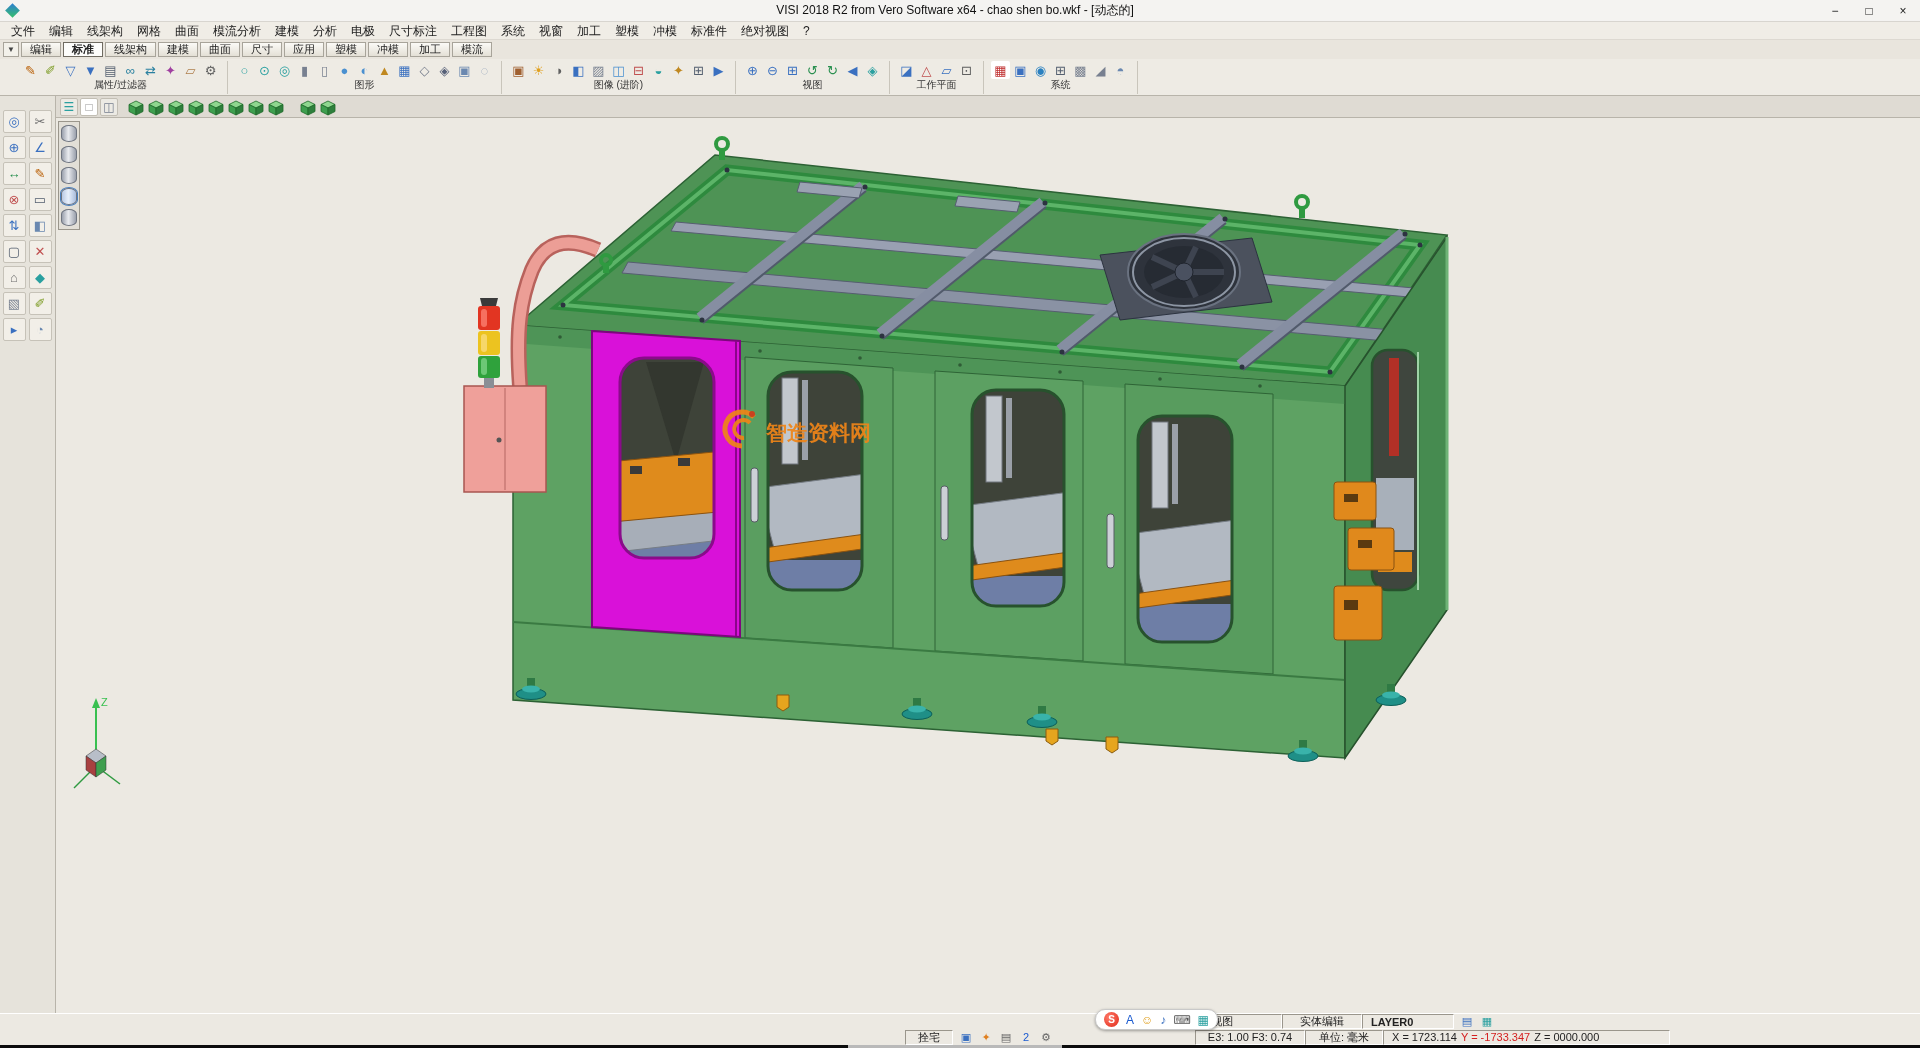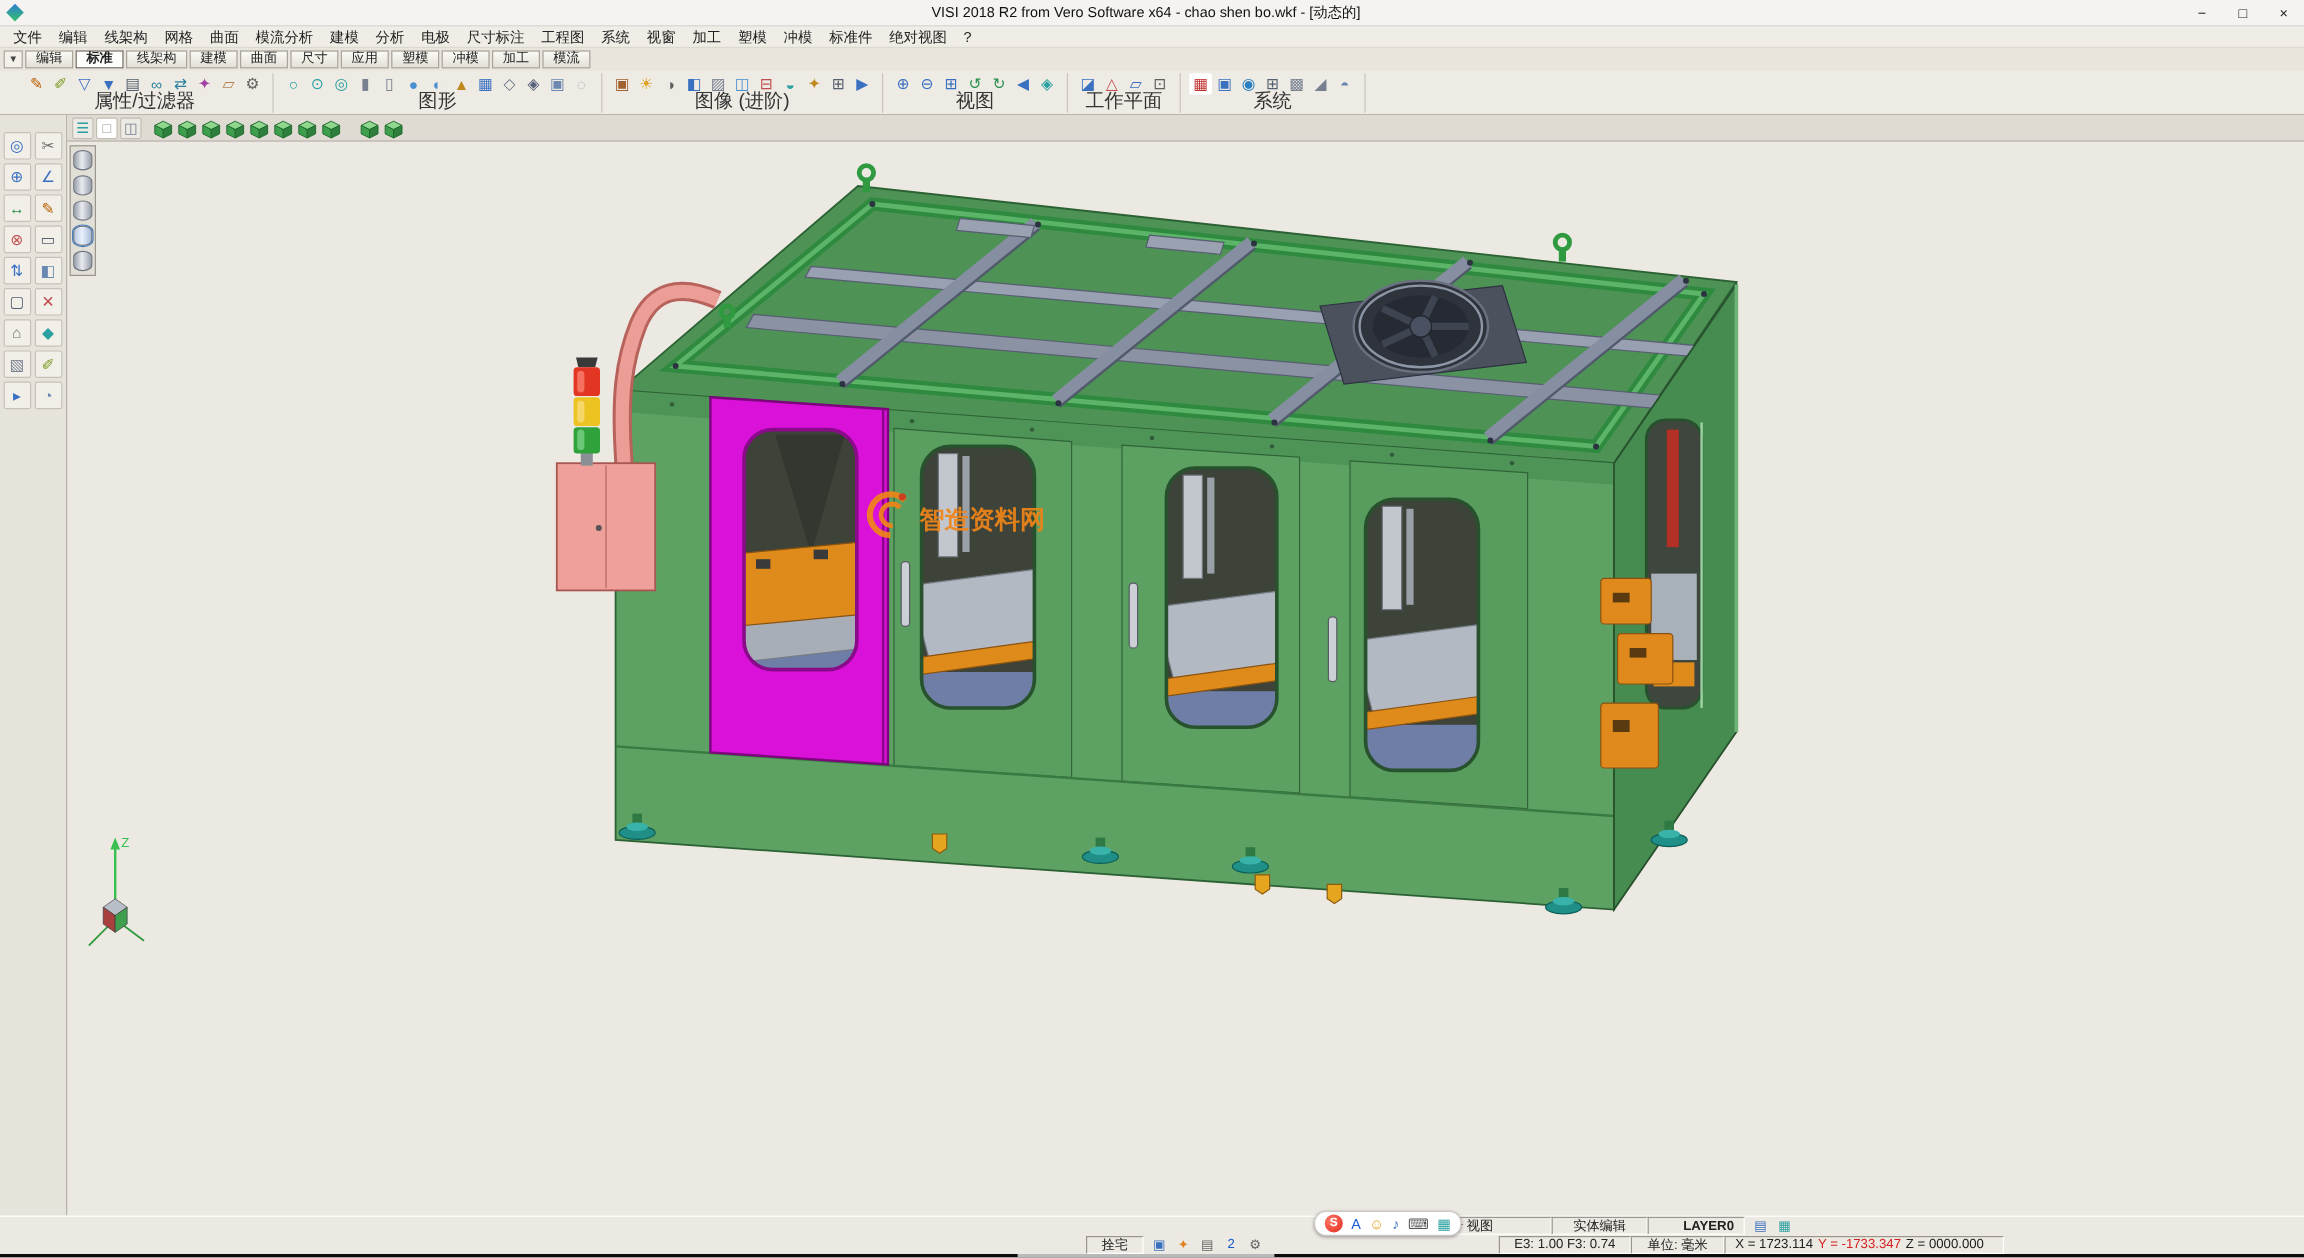--- a/index.html
+++ b/index.html
@@ -31,21 +31,21 @@
   .tab.active{ background:#fdfdfb; border-color:#6f6b61; font-weight:bold; }
 
   
   .toolbar{ height:37px; background:#eeebe4; border-bottom:1px solid #b8b4aa;
     display:flex; align-items:flex-start; padding:2px 2px 0 14px; }
   .tb-group{ display:flex; flex-direction:column; align-items:center;
     padding:0 7px; border-right:1px solid #c9c5bb; height:33px; }
   .tb-icons{ display:flex; gap:1px; }
   .tb-icon{ width:19px; height:18px; display:flex; align-items:center; justify-content:center;
     font-size:13px; border-radius:2px; cursor:default; }
-  .tb-label{ font-size:16px; color:#333; margin-top:0; line-height:12px; white-space:nowrap; }
+  .tb-label{ font-size:10px; color:#333; margin-top:0; line-height:12px; white-space:nowrap; }
 
   
   .workspace{ height:917px; display:flex; }
   .left-panel{ width:56px; background:#e6e3db; border-right:1px solid #b8b4aa; padding-top:14px; }
   .lp-grid{ display:grid; grid-template-columns:24px 24px; gap:3px 2px; justify-content:center; }
   .lp-icon{ width:23px; height:23px; border:1px solid #c6c2b8; background:#f2efe8;
     display:flex; align-items:center; justify-content:center; font-size:13px; border-radius:2px; }
   .main{ flex:1; display:flex; flex-direction:column; position:relative; }
   .cube-row{ height:22px; background:#dfdbd3; border-bottom:1px solid #b8b4aa;
     display:flex; align-items:center; gap:2px; padding-left:4px; }
@@ -722,21 +722,21 @@
 
   <div class="srow">
     <span class="sb-flex"></span>
     <span class="sb-cell" style="width:150px;">
       <span style="color:#2aa0a0;">◎</span>
       <span>修改 XY 十 视图</span>
     </span>
     <span class="sb-cell" style="width:80px;justify-content:center;">
       <span>实体编辑</span>
     </span>
-    <span class="sb-cell layer-bold" style="width:81px;justify-content:flex-end;">
+    <span class="sb-cell layer-bold" style="width:92px;justify-content:flex-start;">
       <span>LAYER0</span>
     </span>
     <span class="sb-icons">
         <span class="sb-ic" style="color: rgb(58, 112, 192);">
           <span>▤</span>
         </span>
         <span class="sb-ic" style="color: rgb(42, 160, 160);">
           <span>▦</span>
         </span>
       </span>
@@ -765,21 +765,21 @@
           <span>⚙</span>
         </span>
       </span>
     <span class="sb-flex"></span>
     <span class="sb-cell" style="width:110px;justify-content:center;">
       <span>E3: 1.00 F3: 0.74</span>
     </span>
     <span class="sb-cell" style="width:78px;justify-content:center;">
       <span>单位: 毫米</span>
     </span>
-    <span class="sb-cell" style="width:233px;">
+    <span class="sb-cell" style="width:287px;">
       <span>X = 1723.114</span>
       <span class="coord-y">Y = -1733.347</span>
       <span>Z = 0000.000</span>
     </span>
     <span class="sb-sp250"></span>
   </div>
 
   <div class="ime-bar">
     <span class="ime-logo">S</span>
     <span style="display:flex;gap:7px;">

